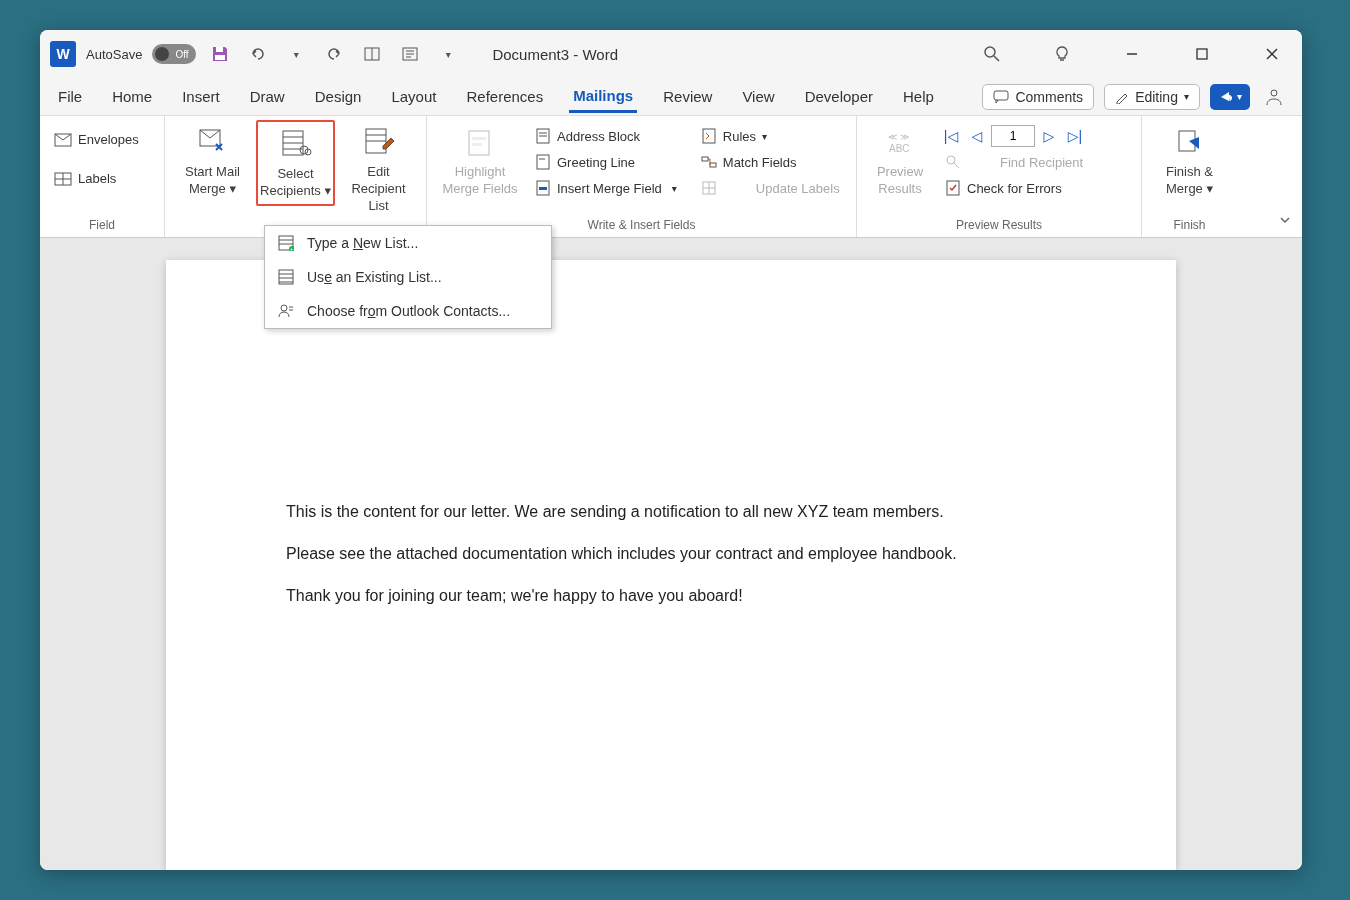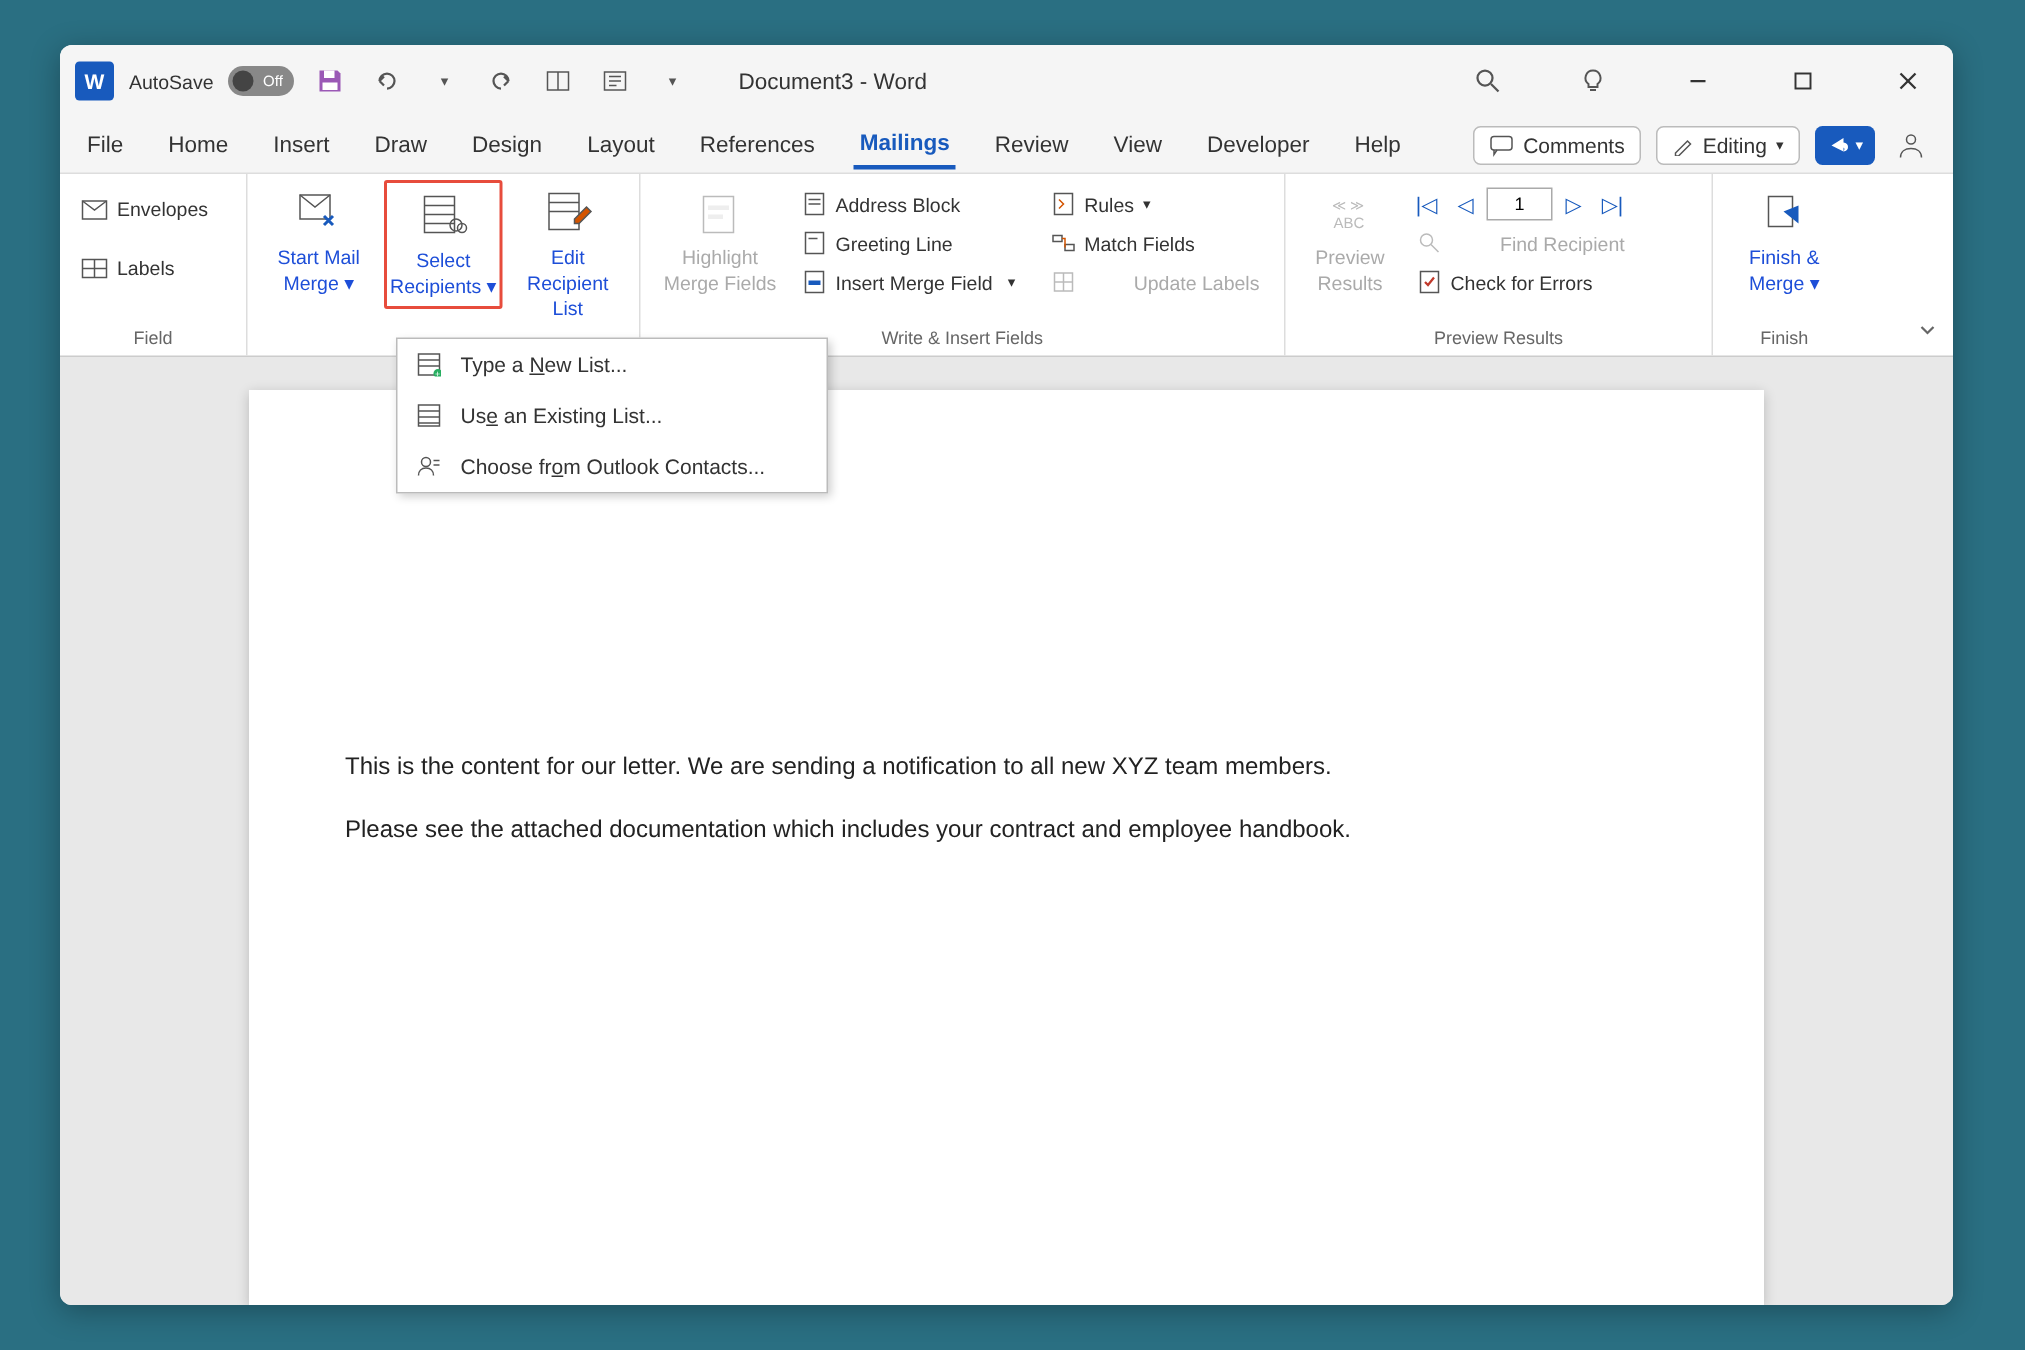--- a/index.html
+++ b/index.html
@@ -24,41 +24,41 @@
 .tab.active { color: #185abd; border-bottom: 3px solid #185abd; font-weight: 600; }
 .tabs-right { margin-left: auto; display: flex; align-items: center; gap: 10px; }
 .pill-btn { border: 1px solid #bbb; border-radius: 5px; padding: 4px 10px; display: flex; align-items: center; gap: 6px; font-size: 14px; cursor: pointer; background: #fff; }
 .share-btn { background: #185abd; color: #fff; border-radius: 5px; padding: 5px 8px; display: flex; align-items: center; cursor: pointer; }
 
 
 .ribbon { height: 122px; background: #fff; display: flex; border-bottom: 1px solid #ccc; position: relative; }
 .rgroup { border-right: 1px solid #ddd; display: flex; flex-direction: column; padding: 4px 8px 0 8px; }
 .rgroup-body { flex: 1; display: flex; align-items: flex-start; gap: 4px; }
 .rgroup-label { font-size: 12px; color: #666; text-align: center; padding: 3px 0 5px 0; }
-.big-btn { display: flex; flex-direction: column; align-items: center; justify-content: flex-start; width: 80px; padding: 4px 2px; font-size: 13px; color: #1d4ed8; text-align: center; cursor: pointer; line-height: 1.3; }
+.big-btn { display: flex; flex-direction: column; align-items: center; justify-content: flex-start; width: 80px; padding: 4px 2px; font-size: 13px; color: #404040; text-align: center; cursor: pointer; line-height: 1.3; }
 .big-btn.highlighted { border: 2px solid #e74c3c; border-radius: 2px; }
 .big-btn.disabled { color: #aaa; }
 .big-btn .icon { width: 36px; height: 36px; margin-bottom: 4px; display: flex; align-items: center; justify-content: center; }
 .small-btn { display: flex; align-items: center; gap: 6px; font-size: 13px; color: #333; padding: 4px 6px; cursor: pointer; white-space: nowrap; }
 .small-btn.disabled { color: #aaa; gap: 39px; }
 .vcol { display: flex; flex-direction: column; gap: 2px; }
 .nav-btns { display: flex; align-items: center; gap: 2px; }
 .nav-btn { width: 24px; height: 24px; display: flex; align-items: center; justify-content: center; color: #185abd; cursor: pointer; font-size: 14px; }
 .rec-input { width: 44px; height: 22px; border: 1px solid #aaa; text-align: center; font-size: 12px; }
 .ribbon-collapse { position: absolute; right: 10px; bottom: 10px; color: #666; cursor: pointer; }
 
 
 .dropdown { position: absolute; left: 264px; top: 225px; width: 288px; background: #fff; border: 1px solid #bbb; box-shadow: 2px 2px 6px rgba(0,0,0,0.2); z-index: 100; }
 .dropdown-item { display: flex; align-items: center; gap: 12px; padding: 8px 12px; font-size: 14px; color: #333; cursor: pointer; }
 .dd-icon { width: 18px; height: 18px; display: flex; align-items: center; justify-content: center; color: #555; }
 .underline-letter { text-decoration: underline; }
 
 
 .doc-area { flex: 1; background: #e8e8e8; overflow: auto; display: flex; justify-content: center; padding-top: 22px; }
-.page { width: 1010px; min-height: 580px; background: #fff; box-shadow: 0 2px 8px rgba(0,0,0,0.2); padding: 240px 120px 40px 64px; }
+.page { width: 1010px; min-height: 580px; background: #fff; box-shadow: 0 2px 8px rgba(0,0,0,0.2); padding: 240px 120px 40px 120px; }
 .page p { font-size: 16px; color: #222; line-height: 1.5; margin-bottom: 18px; }
 
 
 .statusbar { height: 28px; background: #f5f5f5; border-top: 1px solid #ccc; display: flex; align-items: center; padding: 0 14px; font-size: 13px; color: #444; }
 .status-right { margin-left: auto; display: flex; align-items: center; gap: 12px; }
 .zoom-slider { width: 120px; height: 4px; background: #ccc; position: relative; }
 .zoom-thumb { position: absolute; width: 8px; height: 14px; background: #666; top: -5px; left: 55px; }
 
 svg { display: block; }
 </style>
@@ -373,20 +373,21 @@
       <svg width="14" height="14" viewBox="0 0 14 14">
           <path d="M3 5l4 4 4-4" fill="none" stroke="#666" stroke-width="1.5"></path>
         </svg>
     </div>
   </div>
 
   <div class="doc-area">
     <div class="page">
       <p>This is the content for our letter. We are sending a notification to all new XYZ team members.</p>
       <p>Please see the attached documentation which includes your contract and employee handbook.</p>
+      <p>Thank you for joining our team; we're happy to have you aboard!</p>
     </div>
   </div>
 
 
 </div>
 
 <div class="dropdown">
   <div class="dropdown-item">
     <div class="dd-icon">
       <svg width="16" height="16" viewBox="0 0 16 16">

